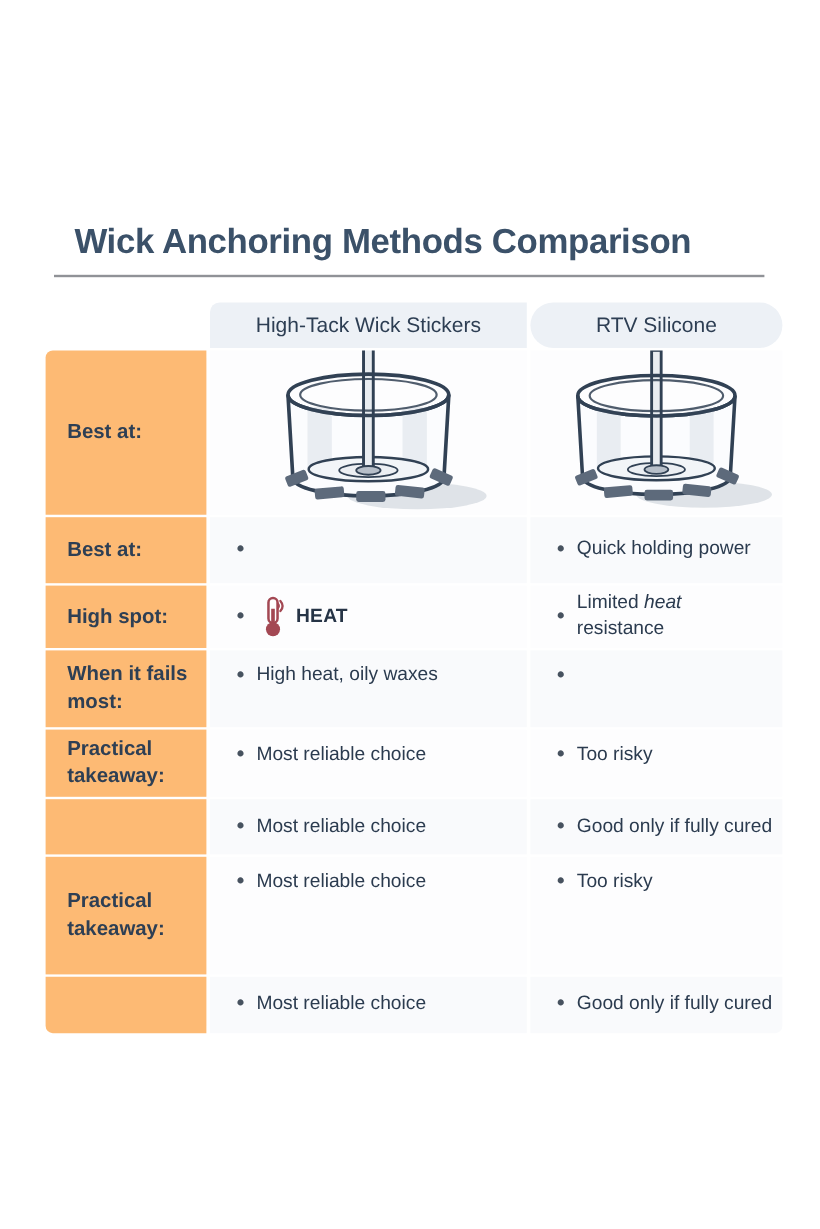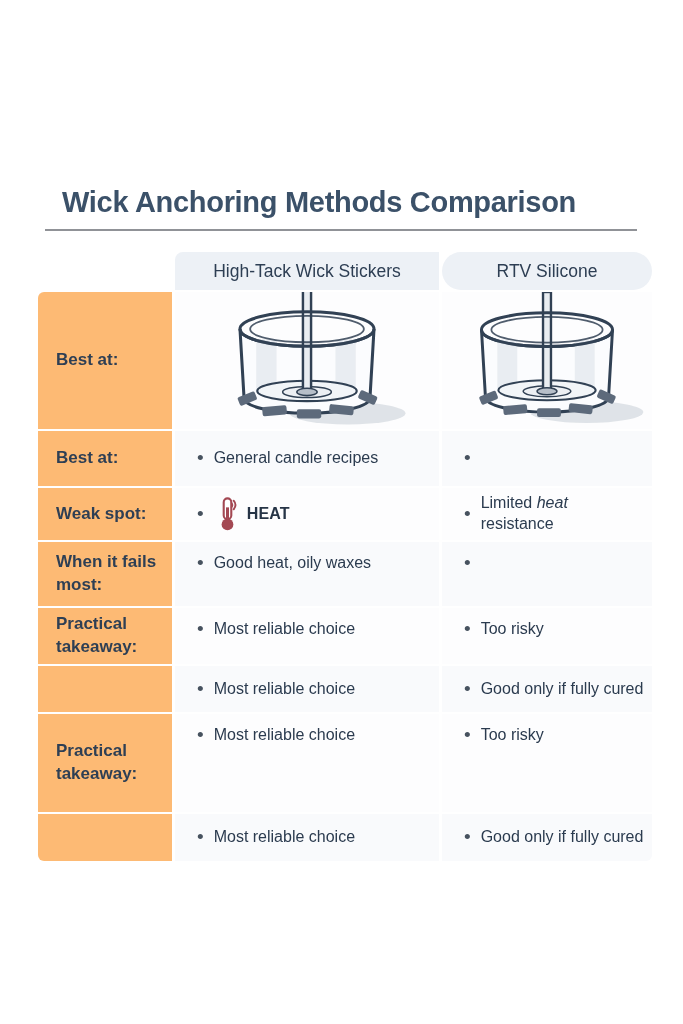--- a/index.html
+++ b/index.html
@@ -91,47 +91,47 @@
     </div>
     <div class="ccell illo">
       <svg class="illo-svg" viewBox="0 0 260 138" preserveAspectRatio="xMidYMid slice" xmlns="http://www.w3.org/2000/svg">
         <use href="#glass-shape"></use>
       </svg>
     </div>
 
     <div class="lcell">Best at:</div>
     <div class="ccell alt">
       <span class="bullet">•</span>
-      <span>General candle recipes</span>
     </div>
     <div class="ccell alt">
       <span class="bullet">•</span>
+      <span>Quick holding power</span>
     </div>
 
-    <div class="lcell">Weak spot:</div>
+    <div class="lcell">High spot:</div>
     <div class="ccell">
       <span class="bullet">•</span>
       <svg class="thermo" viewBox="0 0 24 38" xmlns="http://www.w3.org/2000/svg">
         <rect x="8" y="2.5" width="8" height="22" rx="4" fill="#ffffff" stroke="#a34853" stroke-width="2.2"></rect>
         <line x1="12" y1="12" x2="12" y2="24" stroke="#a34853" stroke-width="3.2"></line>
         <circle cx="12" cy="30" r="6.2" fill="#a34853"></circle>
         <path d="M18.5 5 Q22.4 9.5 18.5 14" stroke="#a34853" stroke-width="2" fill="none" stroke-linecap="round"></path>
         <path d="M16.2 7.3 Q18.4 9.6 16.2 11.9" stroke="#a34853" stroke-width="1.6" fill="none" stroke-linecap="round"></path>
       </svg>
       <span class="heat-word">HEAT</span>
     </div>
     <div class="ccell">
       <span class="bullet">•</span>
       <span><span>Limited </span><span class="it">heat</span><span> resistance</span></span>
     </div>
 
     <div class="lcell">When it fails most:</div>
     <div class="ccell alt top">
       <span class="bullet">•</span>
-      <span>Good heat, oily waxes</span>
+      <span>High heat, oily waxes</span>
     </div>
     <div class="ccell alt top">
       <span class="bullet">•</span>
     </div>
 
     <div class="lcell">Practical takeaway:</div>
     <div class="ccell top">
       <span class="bullet">•</span>
       <span>Most reliable choice</span>
     </div>

